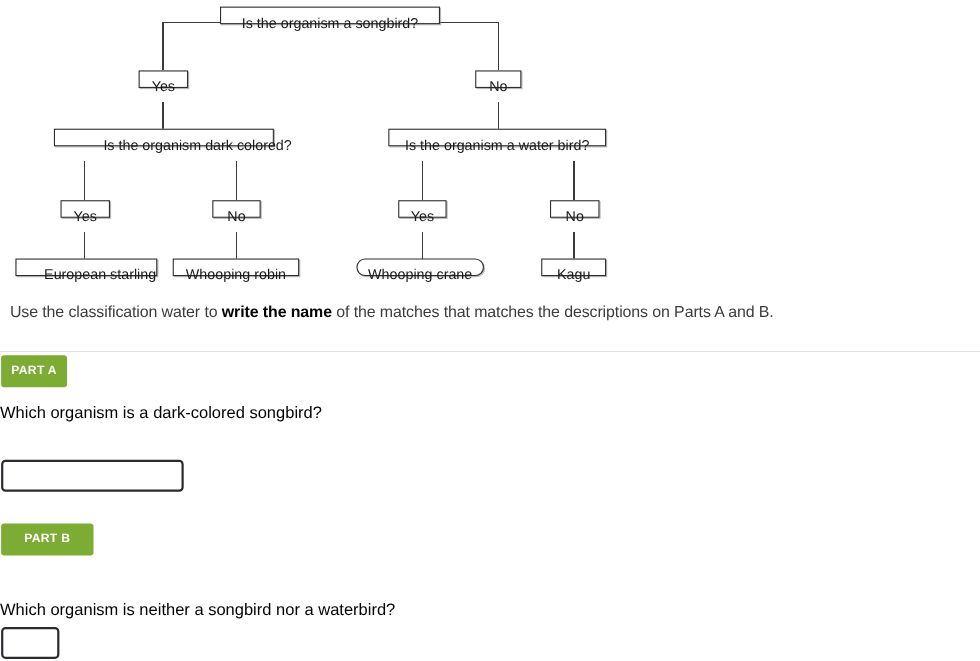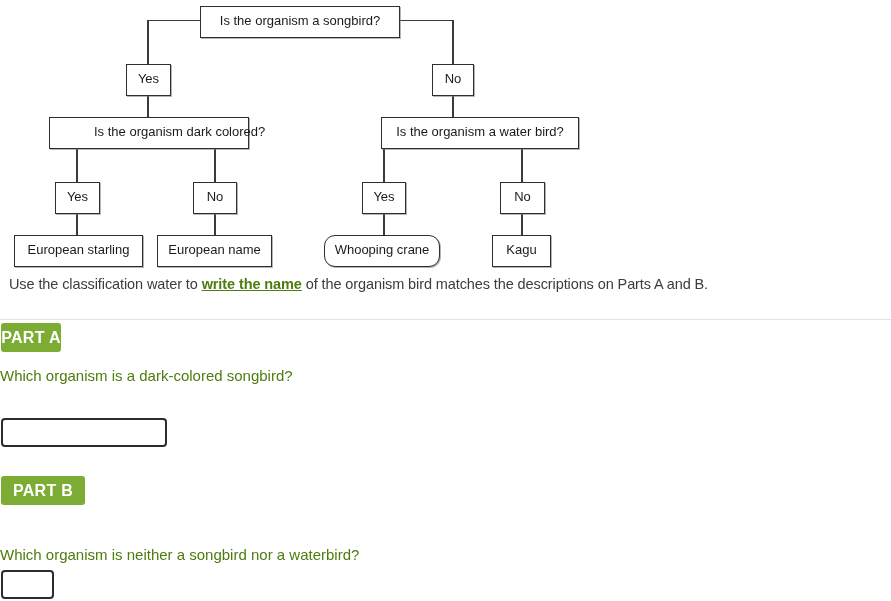--- a/index.html
+++ b/index.html
@@ -34,67 +34,67 @@
     position: absolute;
     box-sizing: border-box;
     border: 1px solid #2e2e2e;
     background: #ffffff;
     color: #1a1a1a;
     font-family: "Liberation Sans", sans-serif;
     font-size: 13px;
     line-height: 27px;
     text-align: center;
     white-space: nowrap;
-    height: 32px;
+    height: 16px;
     box-shadow: 1px 1px 0 rgba(120,120,120,0.55);
     z-index: 2;
   }
 
   
   #instruction-line {
     position: absolute;
     left: 9px;
     top: 274px;
     width: 880px;
     font-size: 14.5px;
     line-height: 20px;
     color: #3c3c3e;
     letter-spacing: -0.1px;
   }
-  #instruction-line b { font-weight: bold; color: #4d7c0f; text-decoration: underline; }
+  #instruction-line b { font-weight: bold; color: #000000; }
 
   
   #section-divider {
     position: absolute;
     left: 0;
     top: 319px;
     width: 891px;
     height: 1px;
     background: #e2e2e2;
   }
 
   
   .part-badge {
     position: absolute;
     box-sizing: border-box;
     background: #7cac33;
     color: #ffffff;
-    font-size: 16px;
+    font-size: 11px;
     font-weight: bold;
     letter-spacing: 0.3px;
     border-radius: 3px;
     height: 29px;
     line-height: 29px;
     text-align: center;
   }
   .part-question {
     position: absolute;
     font-size: 15px;
     line-height: 20px;
-    color: #4d7c0f;
+    color: #000000;
     white-space: nowrap;
   }
   .answer-input {
     position: absolute;
     box-sizing: border-box;
     border: 2px solid #2b2b30;
     border-radius: 4px;
     background: #ffffff;
     font-family: "Liberation Sans", sans-serif;
     font-size: 14px;
@@ -140,32 +140,32 @@
       <path d="M384,211 L384,235"></path>
 
       <path d="M522,211 L522,235"></path>
     </g>
   </svg>
 
   <div class="node" id="node-root" style="left: 200px; top: 6px; width: 200px;">Is the organism a songbird?</div>
   <div class="node" id="node-yes1" style="left: 126px; top: 64px; width: 45px;">Yes</div>
   <div class="node" id="node-no1" style="left: 432px; top: 64px; width: 42px;">No</div>
   <div class="node" id="node-q-dark" style="left: 49px; top: 117px; width: 200px; padding-left: 44px;">Is the organism dark colored?</div>
-  <div class="node" id="node-q-water" style="left: 353px; top: 117px; width: 198px; margin-left: 28px;">Is the organism a water bird?</div>
+  <div class="node" id="node-q-water" style="left: 353px; top: 117px; width: 198px;">Is the organism a water bird?</div>
   <div class="node" id="node-yes2" style="left: 55px; top: 182px; width: 45px;">Yes</div>
   <div class="node" id="node-no2" style="left: 193px; top: 182px; width: 44px;">No</div>
   <div class="node" id="node-yes3" style="left: 362px; top: 182px; width: 44px;">Yes</div>
   <div class="node" id="node-no3" style="left: 500px; top: 182px; width: 45px;">No</div>
-  <div class="node" id="node-starling" style="left: 14px; top: 235px; width: 129px;">European starling</div>
-  <div class="node" id="node-robin" style="left: 157px; top: 235px; width: 115px;">European name</div>
+  <div class="node" id="node-starling" style="left: 14px; top: 235px; width: 129px; text-align: right;">European starling</div>
+  <div class="node" id="node-robin" style="left: 157px; top: 235px; width: 115px;">Whooping robin</div>
   <div class="node" id="node-crane" style="left: 324px; top: 235px; width: 116px; border-radius: 11px;">Whooping crane</div>
   <div class="node" id="node-kagu" style="left: 492px; top: 235px; width: 59px;">Kagu</div>
 </div>
 
-<div id="instruction-line"><span>Use the classification water to </span><b>write the name</b><span> of the organism bird matches the descriptions on Parts A and B.</span></div>
+<div id="instruction-line"><span>Use the classification water to </span><b>write the name</b><span> of the matches that matches the descriptions on Parts A and B.</span></div>
 
 <div id="section-divider"></div>
 
 <div class="part-badge" id="part-a-badge">PART A</div>
 <div class="part-question" id="part-a-question">Which organism is a dark-colored songbird?</div>
 <input class="answer-input" id="part-a-input" type="text" placeholder="" style="">
 
 <div class="part-badge" id="part-b-badge">PART B</div>
 <div class="part-question" id="part-b-question">Which organism is neither a songbird nor a waterbird?</div>
 <input class="answer-input" id="part-b-input" type="text" placeholder="" style="">

